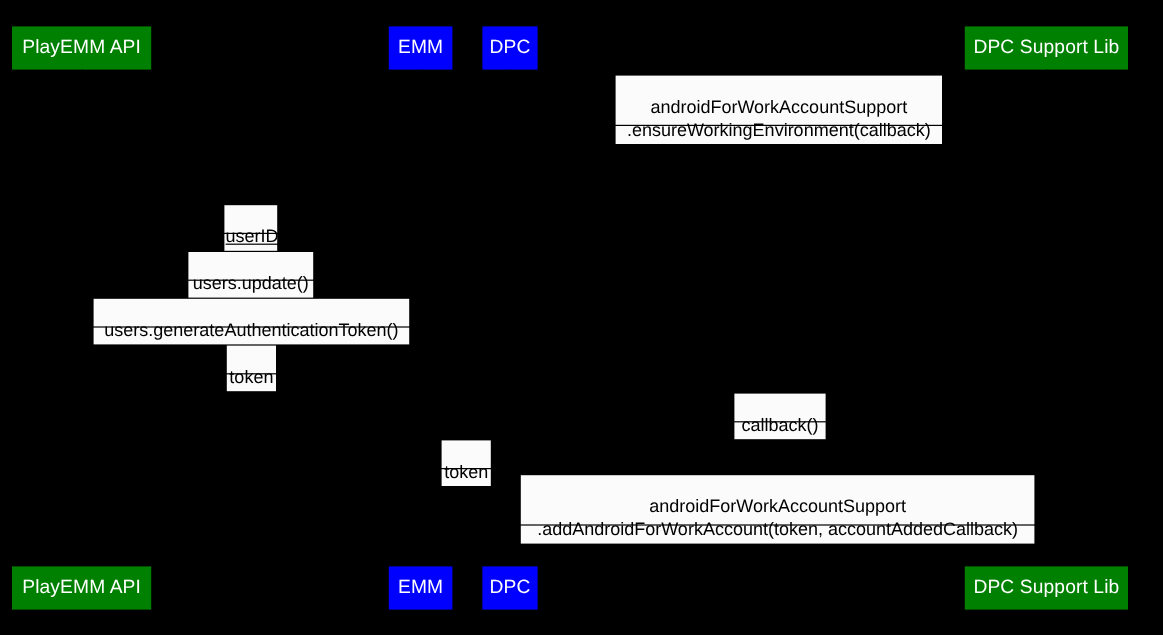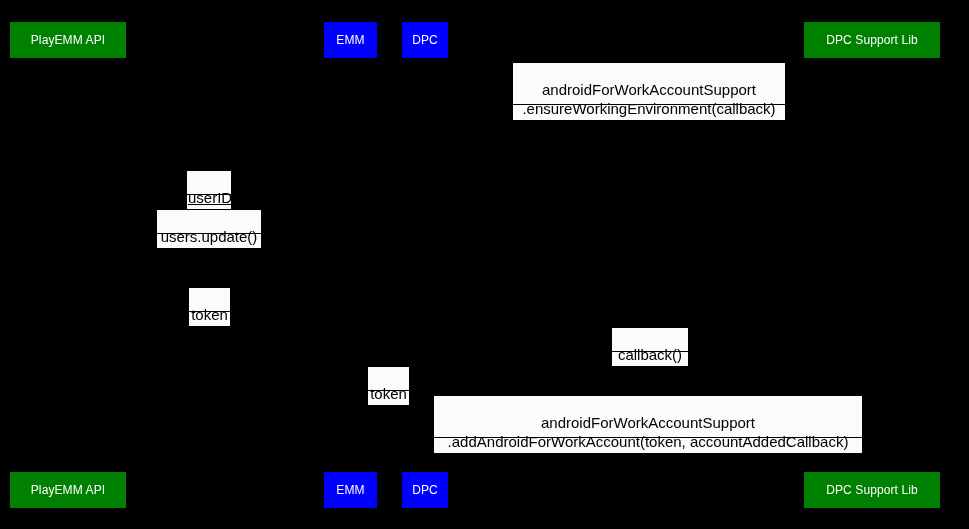--- a/index.html
+++ b/index.html
@@ -15,21 +15,21 @@
     background: #000000;
     overflow: hidden;
     font-family: "Liberation Sans", sans-serif;
   }
   .participant {
     position: absolute;
     display: flex;
     align-items: center;
     justify-content: center;
     color: #ffffff;
-    font-size: 12px;
+    font-size: 16px;
     line-height: 1;
     box-sizing: border-box;
     white-space: nowrap;
     letter-spacing: 0.1px;
   }
   .lifeline {
     position: absolute;
     width: 1px;
     background: #000000;
   }
@@ -75,20 +75,21 @@
     <div class="lifeline" style="left: 425px; top: 58px; height: 414px;"></div>
     <div class="lifeline" style="left: 872px; top: 58px; height: 414px;"></div>
     <div class="msg-label two-line" style="left: 513px; top: 63px; width: 272px; min-height: 40px;">androidForWorkAccountSupport
 .ensureWorkingEnvironment(callback)</div>
     <div class="msg-arrow" style="left: 425px; width: 447px; top: 104px;"></div>
     <div class="msg-arrow" style="left: 68px; width: 283px; top: 155px;"></div>
     <div class="msg-label" style="left: 187px; top: 171px; width: 44px; min-height: 22px; text-decoration: underline;">userID</div>
     <div class="msg-arrow" style="left: 68px; width: 283px; top: 194px;"></div>
     <div class="msg-label" style="left: 157px; top: 210px; width: 104px; min-height: 22px;">users.update()</div>
     <div class="msg-arrow" style="left: 68px; width: 283px; top: 233px;"></div>
+    <div class="msg-label" style="left: 78px; top: 249px; width: 263px; min-height: 22px;">users.generateAuthenticationToken()</div>
     <div class="msg-arrow" style="left: 68px; width: 283px; top: 272px;"></div>
     <div class="msg-label" style="left: 189px; top: 288px; width: 41px; min-height: 22px;">token</div>
     <div class="msg-arrow" style="left: 68px; width: 283px; top: 311px;"></div>
     <div class="msg-label" style="left: 612px; top: 328px; width: 76px; min-height: 22px;">callback()</div>
     <div class="msg-arrow" style="left: 425px; width: 447px; top: 351px;"></div>
     <div class="msg-label" style="left: 368px; top: 367px; width: 41px; min-height: 22px;">token</div>
     <div class="msg-arrow" style="left: 351px; width: 74px; top: 390px;"></div>
     <div class="msg-label two-line" style="left: 434px; top: 396px; width: 428px; min-height: 40px;">androidForWorkAccountSupport
 .addAndroidForWorkAccount(token, accountAddedCallback)</div>
     <div class="msg-arrow" style="left: 425px; width: 447px; top: 437px;"></div>

